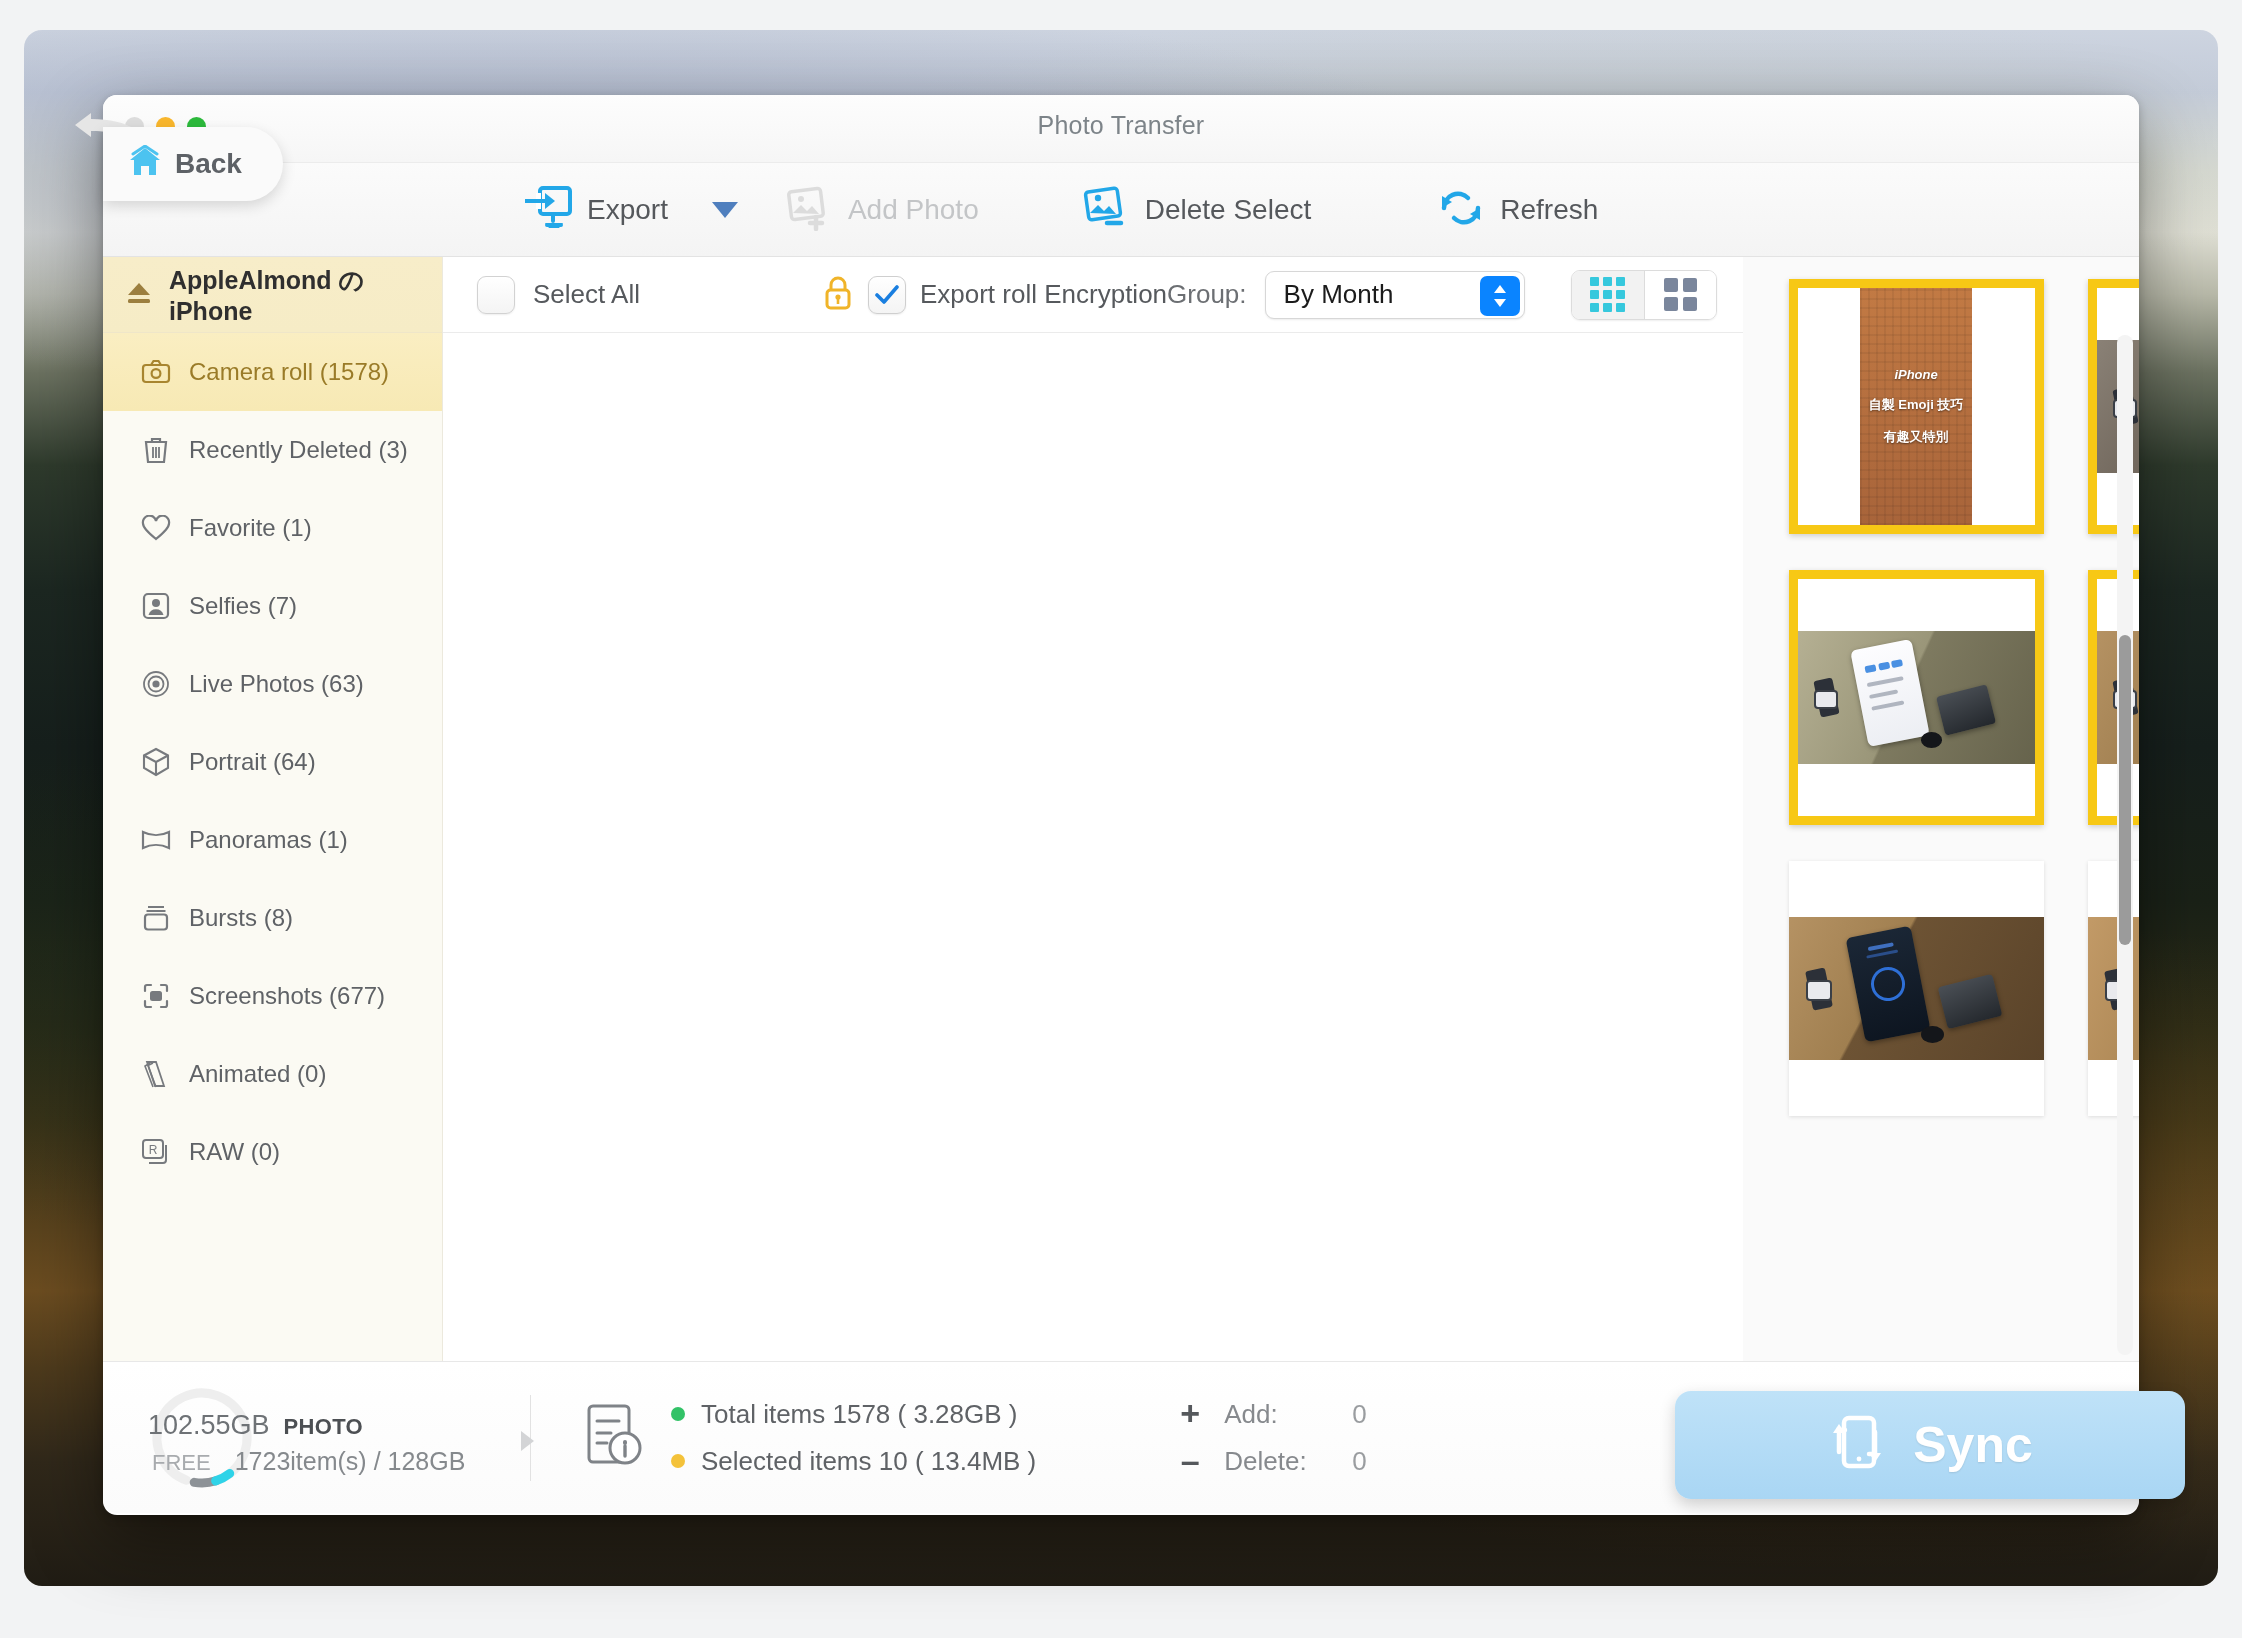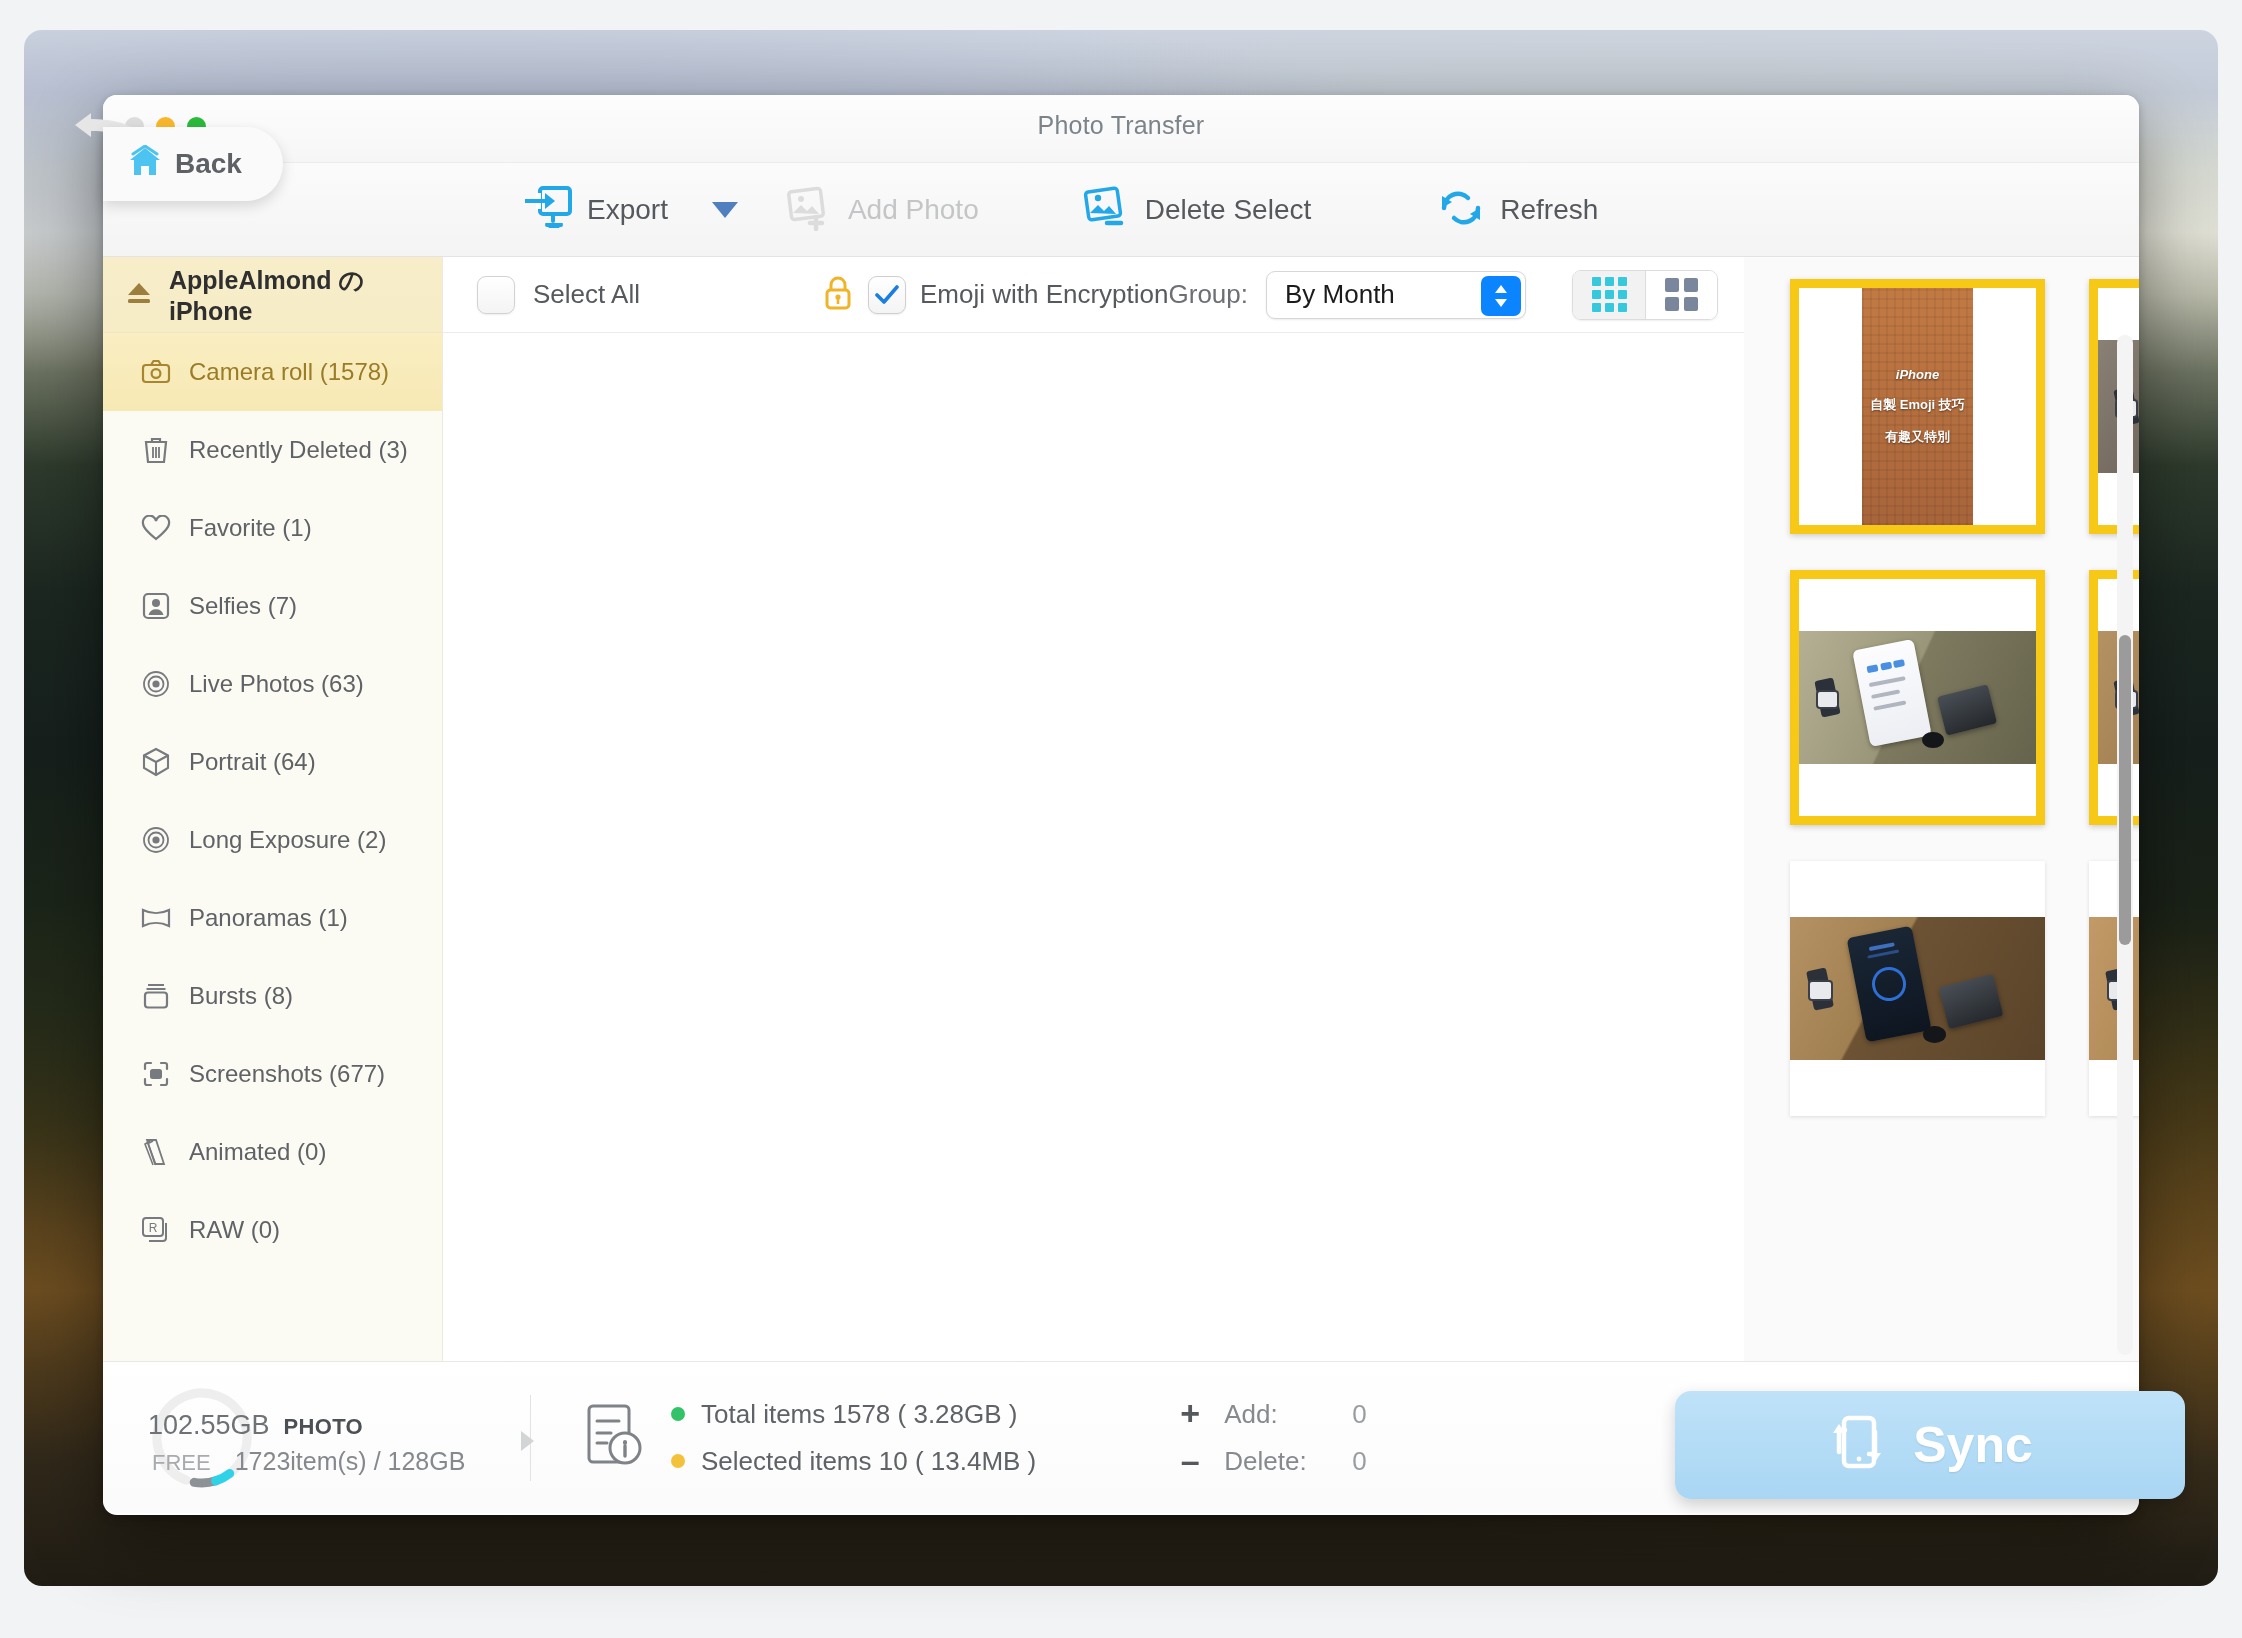--- a/index.html
+++ b/index.html
@@ -535,30 +535,20 @@
             <span class="ico">
               <svg width="28" height="30" viewBox="0 0 28 30">
                 <path d="M14 2 L26 8.5 V21 L14 28 L2 21 V8.5 Z" fill="none" stroke="#777a7e" stroke-width="2.1"></path>
                 <path d="M2 8.5 L14 15 L26 8.5 M14 15 V28" fill="none" stroke="#777a7e" stroke-width="2.1"></path>
               </svg>
             </span>
             <span>Portrait (64)</span>
           </div>
           <div class="side-item">
             <span class="ico">
-              <svg width="28" height="28" viewBox="0 0 28 28">
-                <circle cx="14" cy="14" r="12" fill="none" stroke="#777a7e" stroke-width="1.8"></circle>
-                <circle cx="14" cy="14" r="7.5" fill="none" stroke="#777a7e" stroke-width="1.8"></circle>
-                <circle cx="14" cy="14" r="3.6" fill="#777a7e"></circle>
-              </svg>
-            </span>
-            <span>Long Exposure (2)</span>
-          </div>
-          <div class="side-item">
-            <span class="ico">
               <svg width="30" height="22" viewBox="0 0 30 22">
                 <path d="M2 3 C10 7 20 7 28 3 V19 C20 15 10 15 2 19 Z" fill="none" stroke="#777a7e" stroke-width="2.2"></path>
               </svg>
             </span>
             <span>Panoramas (1)</span>
           </div>
           <div class="side-item">
             <span class="ico">
               <svg width="28" height="28" viewBox="0 0 28 28">
                 <path d="M6 3 h16 M4.5 7 h19" stroke="#777a7e" stroke-width="2"></path>
@@ -612,21 +602,21 @@
               <rect x="5" y="16" width="22" height="18" rx="3.5" fill="none" stroke="#f0b429" stroke-width="3"></rect>
               <circle cx="16" cy="23" r="2.6" fill="#f0b429"></circle>
               <rect x="14.7" y="24" width="2.6" height="6" fill="#f0b429"></rect>
             </svg>
           </span>
           <div class="cbox checked" id="encrypt-box">
             <svg width="24" height="20" viewBox="0 0 24 20">
               <path d="M2 10 L9 17 L22 2" fill="none" stroke="#1a7fe0" stroke-width="3.6" stroke-linecap="round" stroke-linejoin="round"></path>
             </svg>
           </div>
-          <span id="encrypt-label">Emoji with Encryption</span>
+          <span id="encrypt-label">Export roll Encryption</span>
         </div>
 
         <div id="group-group">
           <span id="group-label">Group:</span>
           <div id="group-select">
             <span id="group-value">By Month</span>
             <span id="group-stepper">
               <svg width="20" height="28" viewBox="0 0 20 28">
                 <path d="M10 3 L16 11 H4 Z" fill="#fff"></path>
                 <path d="M10 25 L16 17 H4 Z" fill="#fff"></path>

